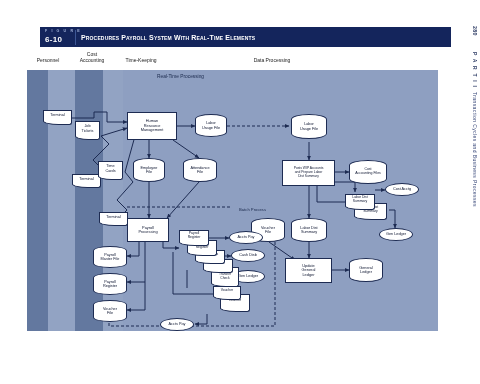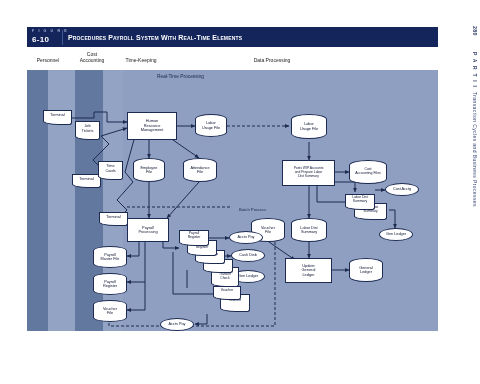--- a/index.html
+++ b/index.html
@@ -11,21 +11,21 @@
 
   
   .edge{position:absolute;color:#2b3a63;font-weight:bold;
         writing-mode:vertical-rl;text-orientation:mixed;
         letter-spacing:.4px;white-space:nowrap;}
   #pagenum{right:2px;top:26px;font-size:5.2px;}
   #partlbl{right:2px;top:52px;font-size:5px;letter-spacing:1.2px;}
   #runhead{right:2px;top:92px;font-size:5px;font-weight:normal;color:#39497a;}
 
   
-  #titlebar{position:absolute;left:27px;top:27px;width:411px;height:20px;
+  #titlebar{position:absolute;left:40px;top:27px;width:411px;height:20px;
             background:#14255c;}
   #figword{position:absolute;left:5px;top:2px;color:#9fb0d8;font-size:3.6px;
            letter-spacing:1.6px;font-weight:bold;}
   #fignum{position:absolute;left:5px;top:8px;color:#ffffff;font-size:8px;
           font-weight:bold;letter-spacing:.3px;}
   #figrule{position:absolute;left:35px;top:3px;width:1px;height:15px;
            background:#3d5694;}
   #figtitle{position:absolute;left:41px;top:6.5px;color:#ffffff;font-size:7px;
             font-weight:bold;letter-spacing:.15px;
             font-variant:small-caps;text-transform:capitalize;}

